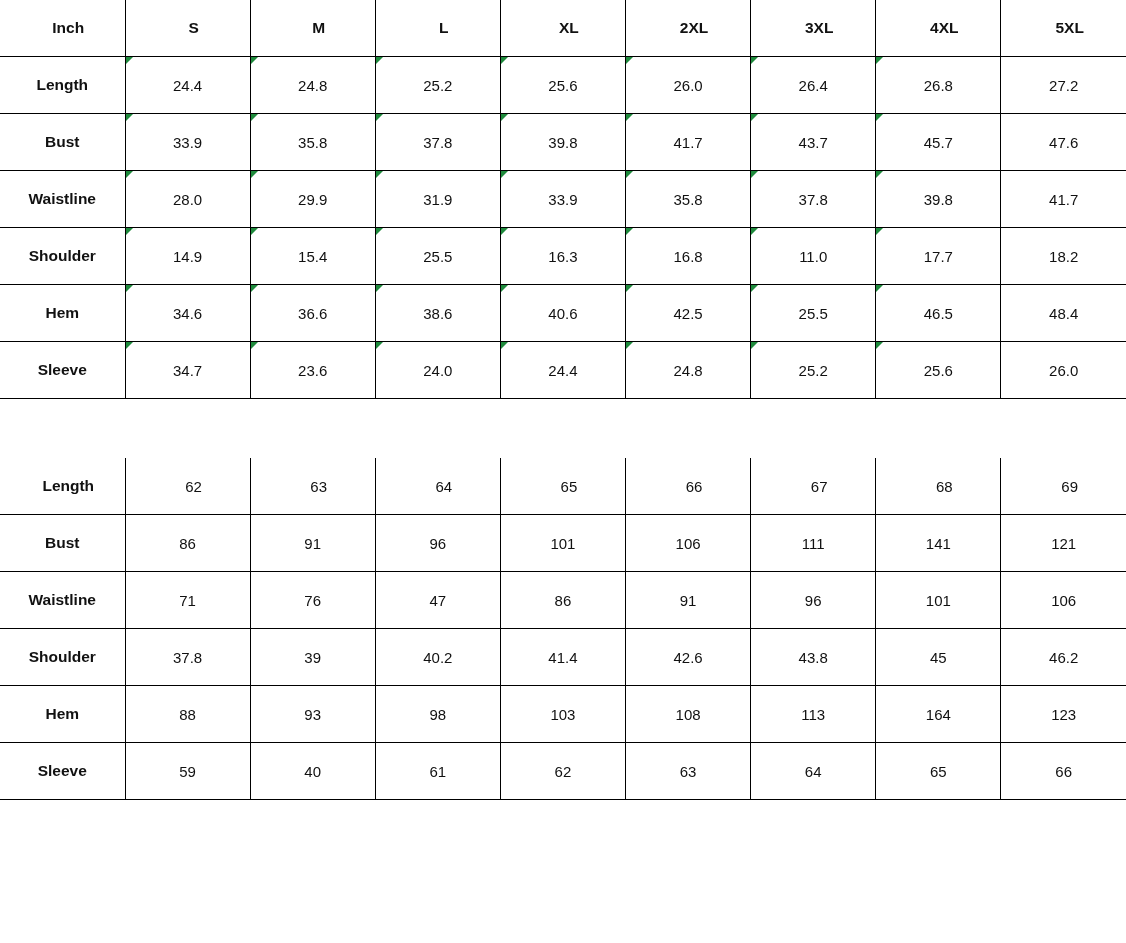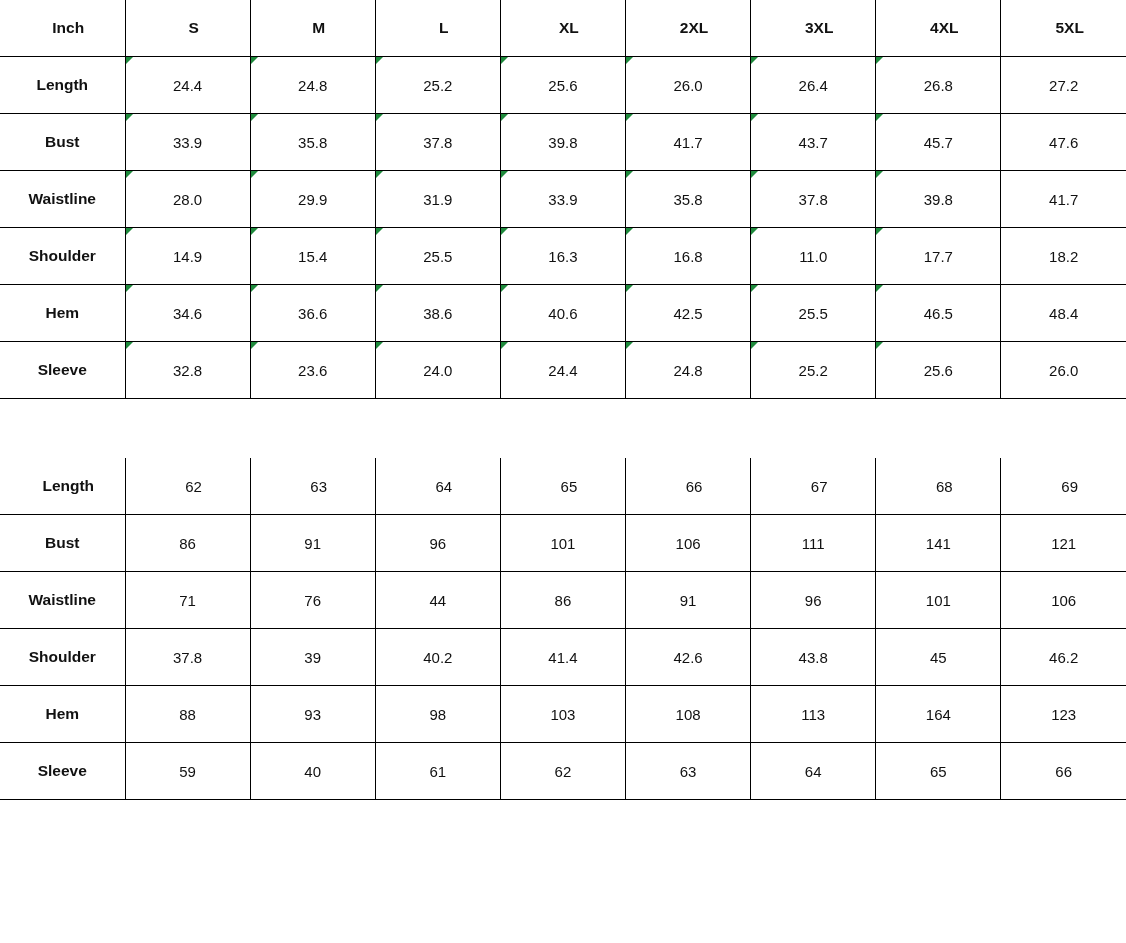--- a/index.html
+++ b/index.html
@@ -176,21 +176,21 @@
         <td class="mark">38.6</td>
         <td class="mark">40.6</td>
         <td class="mark">42.5</td>
         <td class="mark">25.5</td>
         <td class="mark">46.5</td>
         <td>48.4</td>
       </tr>
 
       <tr>
         <td>Sleeve</td>
-        <td class="mark">32.8</td>
+        <td class="mark">34.7</td>
         <td class="mark">23.6</td>
         <td class="mark">24.0</td>
         <td class="mark">24.4</td>
         <td class="mark">24.8</td>
         <td class="mark">25.2</td>
         <td class="mark">25.6</td>
         <td>26.0</td>
       </tr>
     </tbody>
   </table>
@@ -232,21 +232,21 @@
         <td>106</td>
         <td>111</td>
         <td>141</td>
         <td>121</td>
       </tr>
 
       <tr>
         <td>Waistline</td>
         <td>71</td>
         <td>76</td>
-        <td>44</td>
+        <td>47</td>
         <td>86</td>
         <td>91</td>
         <td>96</td>
         <td>101</td>
         <td>106</td>
       </tr>
 
       <tr>
         <td>Shoulder</td>
         <td>37.8</td>

